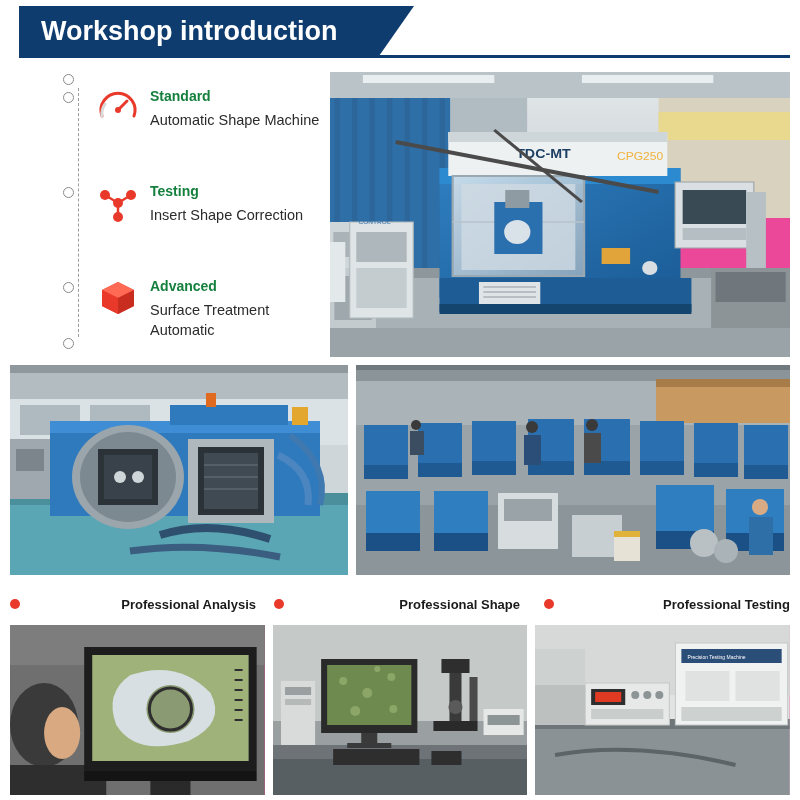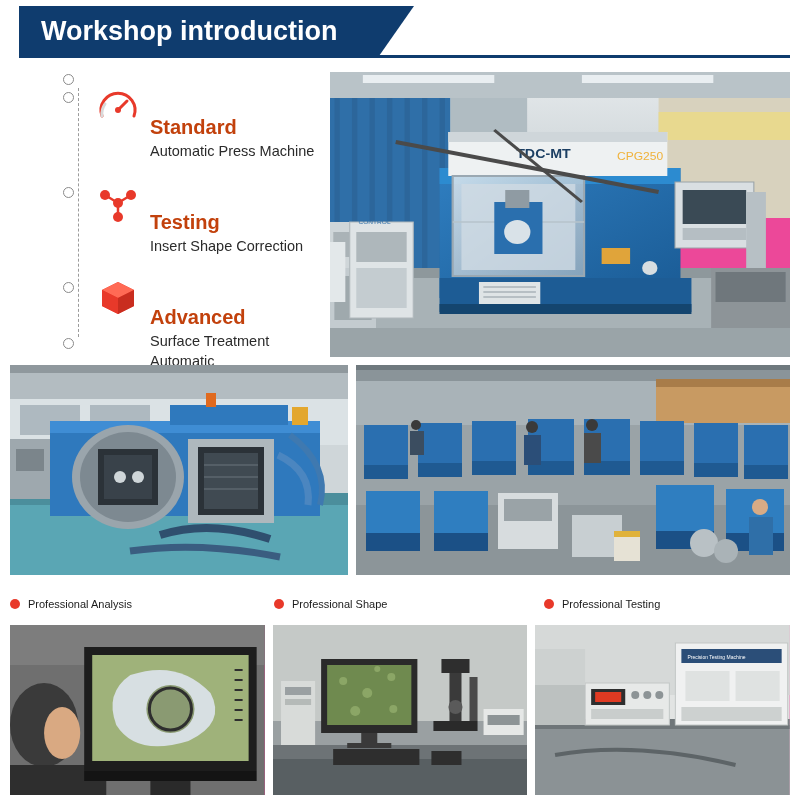--- a/index.html
+++ b/index.html
@@ -86,25 +86,24 @@
   .node.top { top: -10px; }
   .node.bottom { top: 64px; }
   .f-icon {
     width: 44px; height: 44px;
     flex: 0 0 44px;
     margin-left: 26px;
     margin-top: 2px;
   }
   .f-text { margin-left: 10px; }
   .f-title {
-    font-size: 20px;
+    font-size: 14px;
     font-weight: bold;
-    color: #c2410c;
+    color: #15803d;
     line-height: 24px;
-    margin-top: 31px;
   }
   .f-sub {
     font-size: 14.5px;
     color: #2b2b2b;
     line-height: 20px;
     margin-top: 2px;
   }
 
   
   .photo {
@@ -132,23 +131,24 @@
   .labels {
     display: flex;
     margin: 12px 10px 0 10px;
     height: 34px;
     align-items: center;
   }
   .label-item {
     flex: 1;
     display: flex;
     align-items: center;
-    font-size: 11px;
-    font-weight: normal;
+    font-size: 13px;
+    font-weight: bold;
     color: #1b1b1b;
+    justify-content: space-between;
   }
   .label-item:nth-child(2) { padding-left: 18px; }
   .label-item:nth-child(3) { padding-left: 24px; }
   .bullet {
     width: 10px; height: 10px;
     border-radius: 50%;
     background: #e8392a;
     margin-right: 8px;
     flex: 0 0 10px;
   }
@@ -185,21 +185,21 @@
         <div class="f-icon">
           <svg width="44" height="44" viewBox="0 0 44 44">
             <path d="M6 30 A17 17 0 1 1 38 30" fill="none" stroke="#e8392a" stroke-width="3" stroke-linecap="round"></path>
             <path d="M6 30 A17 17 0 0 1 9 18" fill="none" stroke="#d9d9d9" stroke-width="3" stroke-linecap="round"></path>
             <line x1="22" y1="24" x2="31" y2="15" stroke="#e8392a" stroke-width="3" stroke-linecap="round"></line>
             <circle cx="22" cy="24" r="3" fill="#e8392a"></circle>
           </svg>
         </div>
         <div class="f-text">
           <div class="f-title">Standard</div>
-          <div class="f-sub">Automatic Press Machine</div>
+          <div class="f-sub">Automatic Shape Machine</div>
         </div>
       </div>
 
       <div class="feature">
         <span class="node"></span>
         <div class="f-icon">
           <svg width="44" height="44" viewBox="0 0 44 44">
             <circle cx="22" cy="22" r="5" fill="#e8392a"></circle>
             <circle cx="9" cy="14" r="5" fill="#e8392a"></circle>
             <circle cx="35" cy="14" r="5" fill="#e8392a"></circle>

